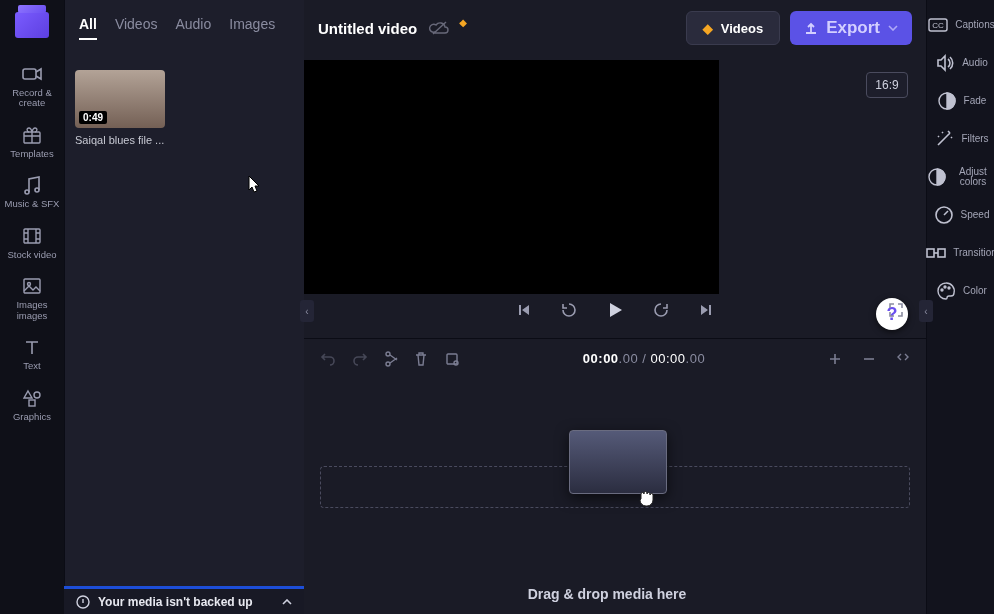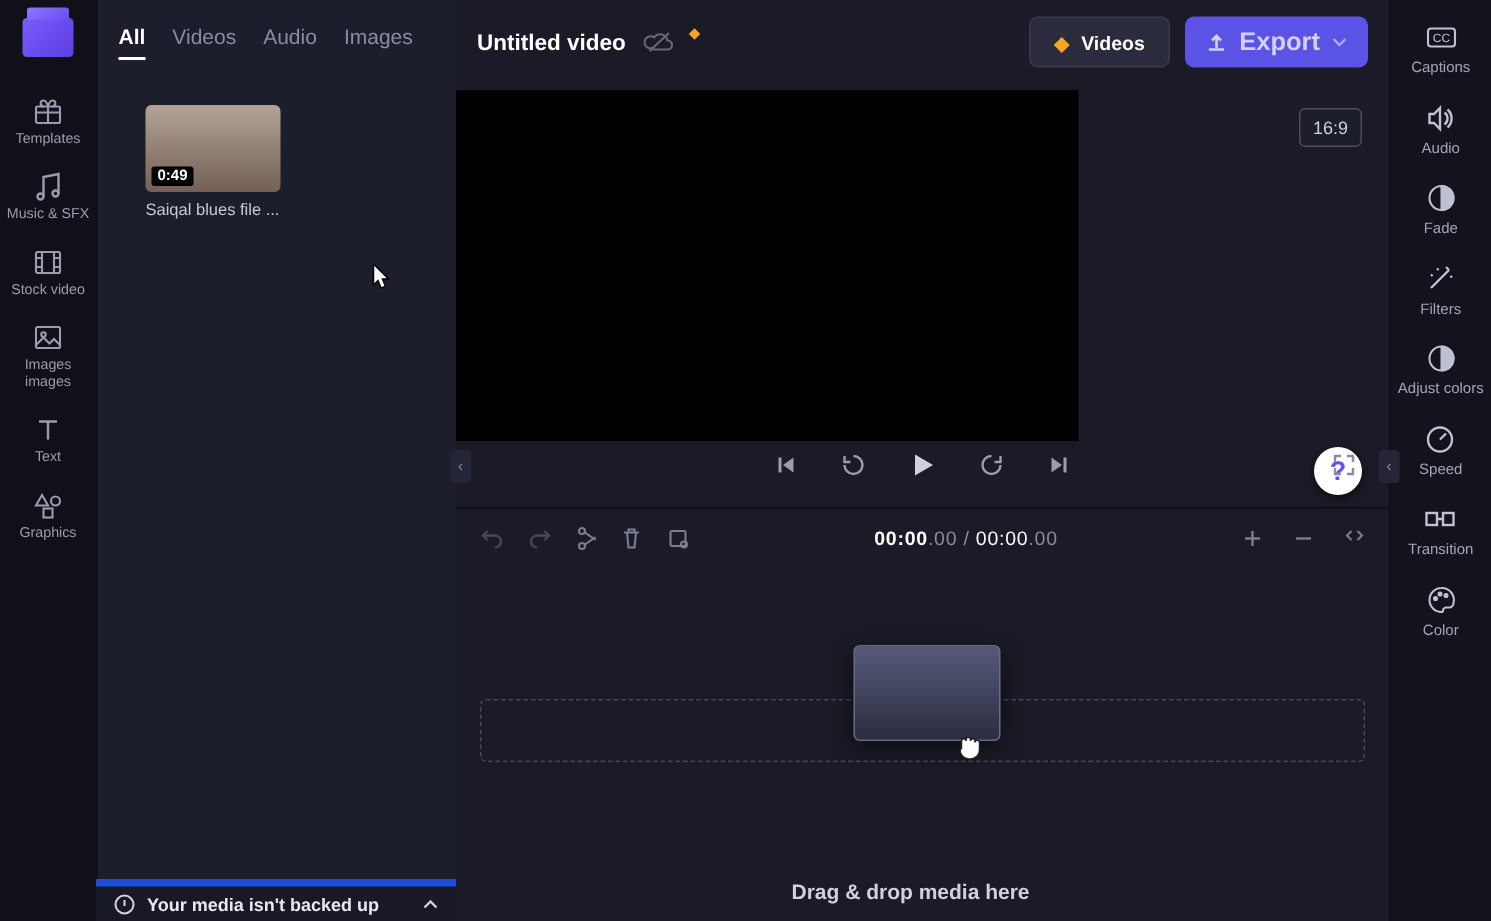--- a/index.html
+++ b/index.html
@@ -19,29 +19,29 @@
   
   
   .panel { grid-column:2; grid-row:1 / span 2; background:#1d1e2b; border-left:1px solid #0b0c15; display:flex;flex-direction:column;}
   .tabs { display:flex; gap:18px; padding:16px 14px 28px 14px; font-size:14px;}
   .tab { color:#8a8ca0; cursor:pointer; padding-bottom:6px;}
   .tab.active { color:#fff; border-bottom:2px solid #fff; font-weight:600;}
   .import-row { display:flex; padding:0 10px 12px 10px; gap:2px;}
   .import-btn { flex:1; background:#5b52e6; color:#fff; font-size:14px;font-weight:600; border:none; border-radius:6px 0 0 6px; height:32px;cursor:pointer;}
   .import-caret{ width:22px;background:#5b52e6;border:none;border-radius:0 6px 6px 0;color:#fff;cursor:pointer;display:flex;align-items:center;justify-content:center;}
   .media-list { padding: 2px 10px;}
-  .thumb { width:90px;margin-left:22px; }
+  .thumb { width:90px; }
   .thumb-img { width:90px;height:58px;background:linear-gradient(180deg,#b3a397,#746055);border-radius:4px;position:relative;}
   .thumb-dur { position:absolute;bottom:4px;left:4px;background:#000;color:#fff;font-size:10px;font-weight:700;padding:1px 4px;border-radius:2px;}
   .thumb-label{ font-size:11px;color:#c7c9d3;margin-top:6px;}
   .cursor { position:absolute; left:248px; top:175px; width:14px;height:20px; pointer-events:none;}
   
   
   .backup {
-    grid-column:2; grid-row:3; background:#181925; border-top:5px solid #1d4ed8;
+    grid-column:2; grid-row:3; background:#181925; border-top:3px solid #1d4ed8;
     display:flex;align-items:center;gap:8px;padding:0 12px;font-size:12px;color:#e8e9f0;
   }
   
   
   .center { grid-column:3; grid-row:1 / span 3; display:flex; flex-direction:column;}
   .topbar { height:56px; display:flex; align-items:center; gap:10px; padding:0 14px;}
   .title { color:#fff; font-size:15px;font-weight:600; margin-right:2px;}
   .cloud { opacity:.6;}
   .spacer { flex:1; }
   .upgrade { background:#2a2b3c;border:1px solid #3a3b4e;color:#fff;font-size:13px;font-weight:700;border-radius:6px;height:34px;padding:0 16px;display:flex;align-items:center;gap:8px;cursor:pointer;}
@@ -67,34 +67,43 @@
   .tl-right{display:flex;gap:20px;align-items:center;color:#7b7d92;}
   
   .timeline { flex:1; position:relative; padding:10px 0 8px; }
   .drop-track { position:absolute; left:16px; right:16px; top:88px; height:42px; border:1px dashed #4a4b5e; border-radius:4px;}
   .drag-clip { position:absolute; left:265px; top:52px; width:98px; height:64px; border:1px solid #6a6c80; border-radius:4px; background:linear-gradient(180deg,#555a78,#2b2d40); box-shadow:0 4px 14px rgba(0,0,0,.6);}
   .drag-hand{position:absolute;left:330px;top:108px;width:24px;height:24px;pointer-events:none;}
   .drop-hint { position:absolute; left:0;right:16px; bottom:12px; text-align:center; color:#cfd1df; font-size:14px;font-weight:600;}
   
   
   .rail { grid-column:4; grid-row:1 / span 3; background:#12131d;border-left:1px solid #0b0c15;display:flex;flex-direction:column;align-items:center;gap:16px;padding-top:14px;}
-  .rail-item{ display:flex;flex-direction:column;align-items:center;gap:5px;color:#a3a5b6;font-size:10px;cursor:pointer;text-align:center;line-height:1.05;}
+  .rail-item{ display:flex;flex-direction:row;align-items:center;gap:5px;color:#a3a5b6;font-size:10px;cursor:pointer;text-align:center;line-height:1.05;}
   .rail-icon{width:24px;height:22px;display:flex;align-items:center;justify-content:center;color:#bfc1d0;}
   .rail-collapse{position:absolute;left:-8px;top:300px;width:14px;height:22px;background:#242536;border-radius:3px;display:flex;align-items:center;justify-content:center;color:#8a8ca0;font-size:10px;}
   .panel-collapse{position:absolute;left:300px;top:300px;width:14px;height:22px;background:#242536;border-radius:3px;display:flex;align-items:center;justify-content:center;color:#8a8ca0;font-size:10px;z-index:5;}
   
   svg{display:block;}
 </style>
 </head>
 <body>
 
 <div class="app">
 
   <div class="nav">
     <div class="logo"></div>
+    <div class="nav-item">
+      <span class="nav-icon">
+          <svg width="22" height="16" viewBox="0 0 22 16" fill="none" stroke="currentColor" stroke-width="1.6">
+            <rect x="2" y="3" width="13" height="10" rx="2"></rect>
+            <path d="M15 6l5-3v10l-5-3"></path>
+          </svg>
+        </span>
+      <span>Record &amp; create</span>
+    </div>
     <div class="nav-item">
       <span class="nav-icon">
           <svg width="20" height="20" viewBox="0 0 20 20" fill="none" stroke="currentColor" stroke-width="1.4">
             <rect x="2" y="7" width="16" height="11" rx="1"></rect>
             <path d="M10 7v11M2 11h16M7 7c-2 0-3-4 0-4 2 0 3 4 3 4M13 7c2 0 3-4 0-4-2 0-3 4-3 4"></path>
           </svg>
         </span>
       <span>Templates</span>
     </div>
     <div class="nav-item">

